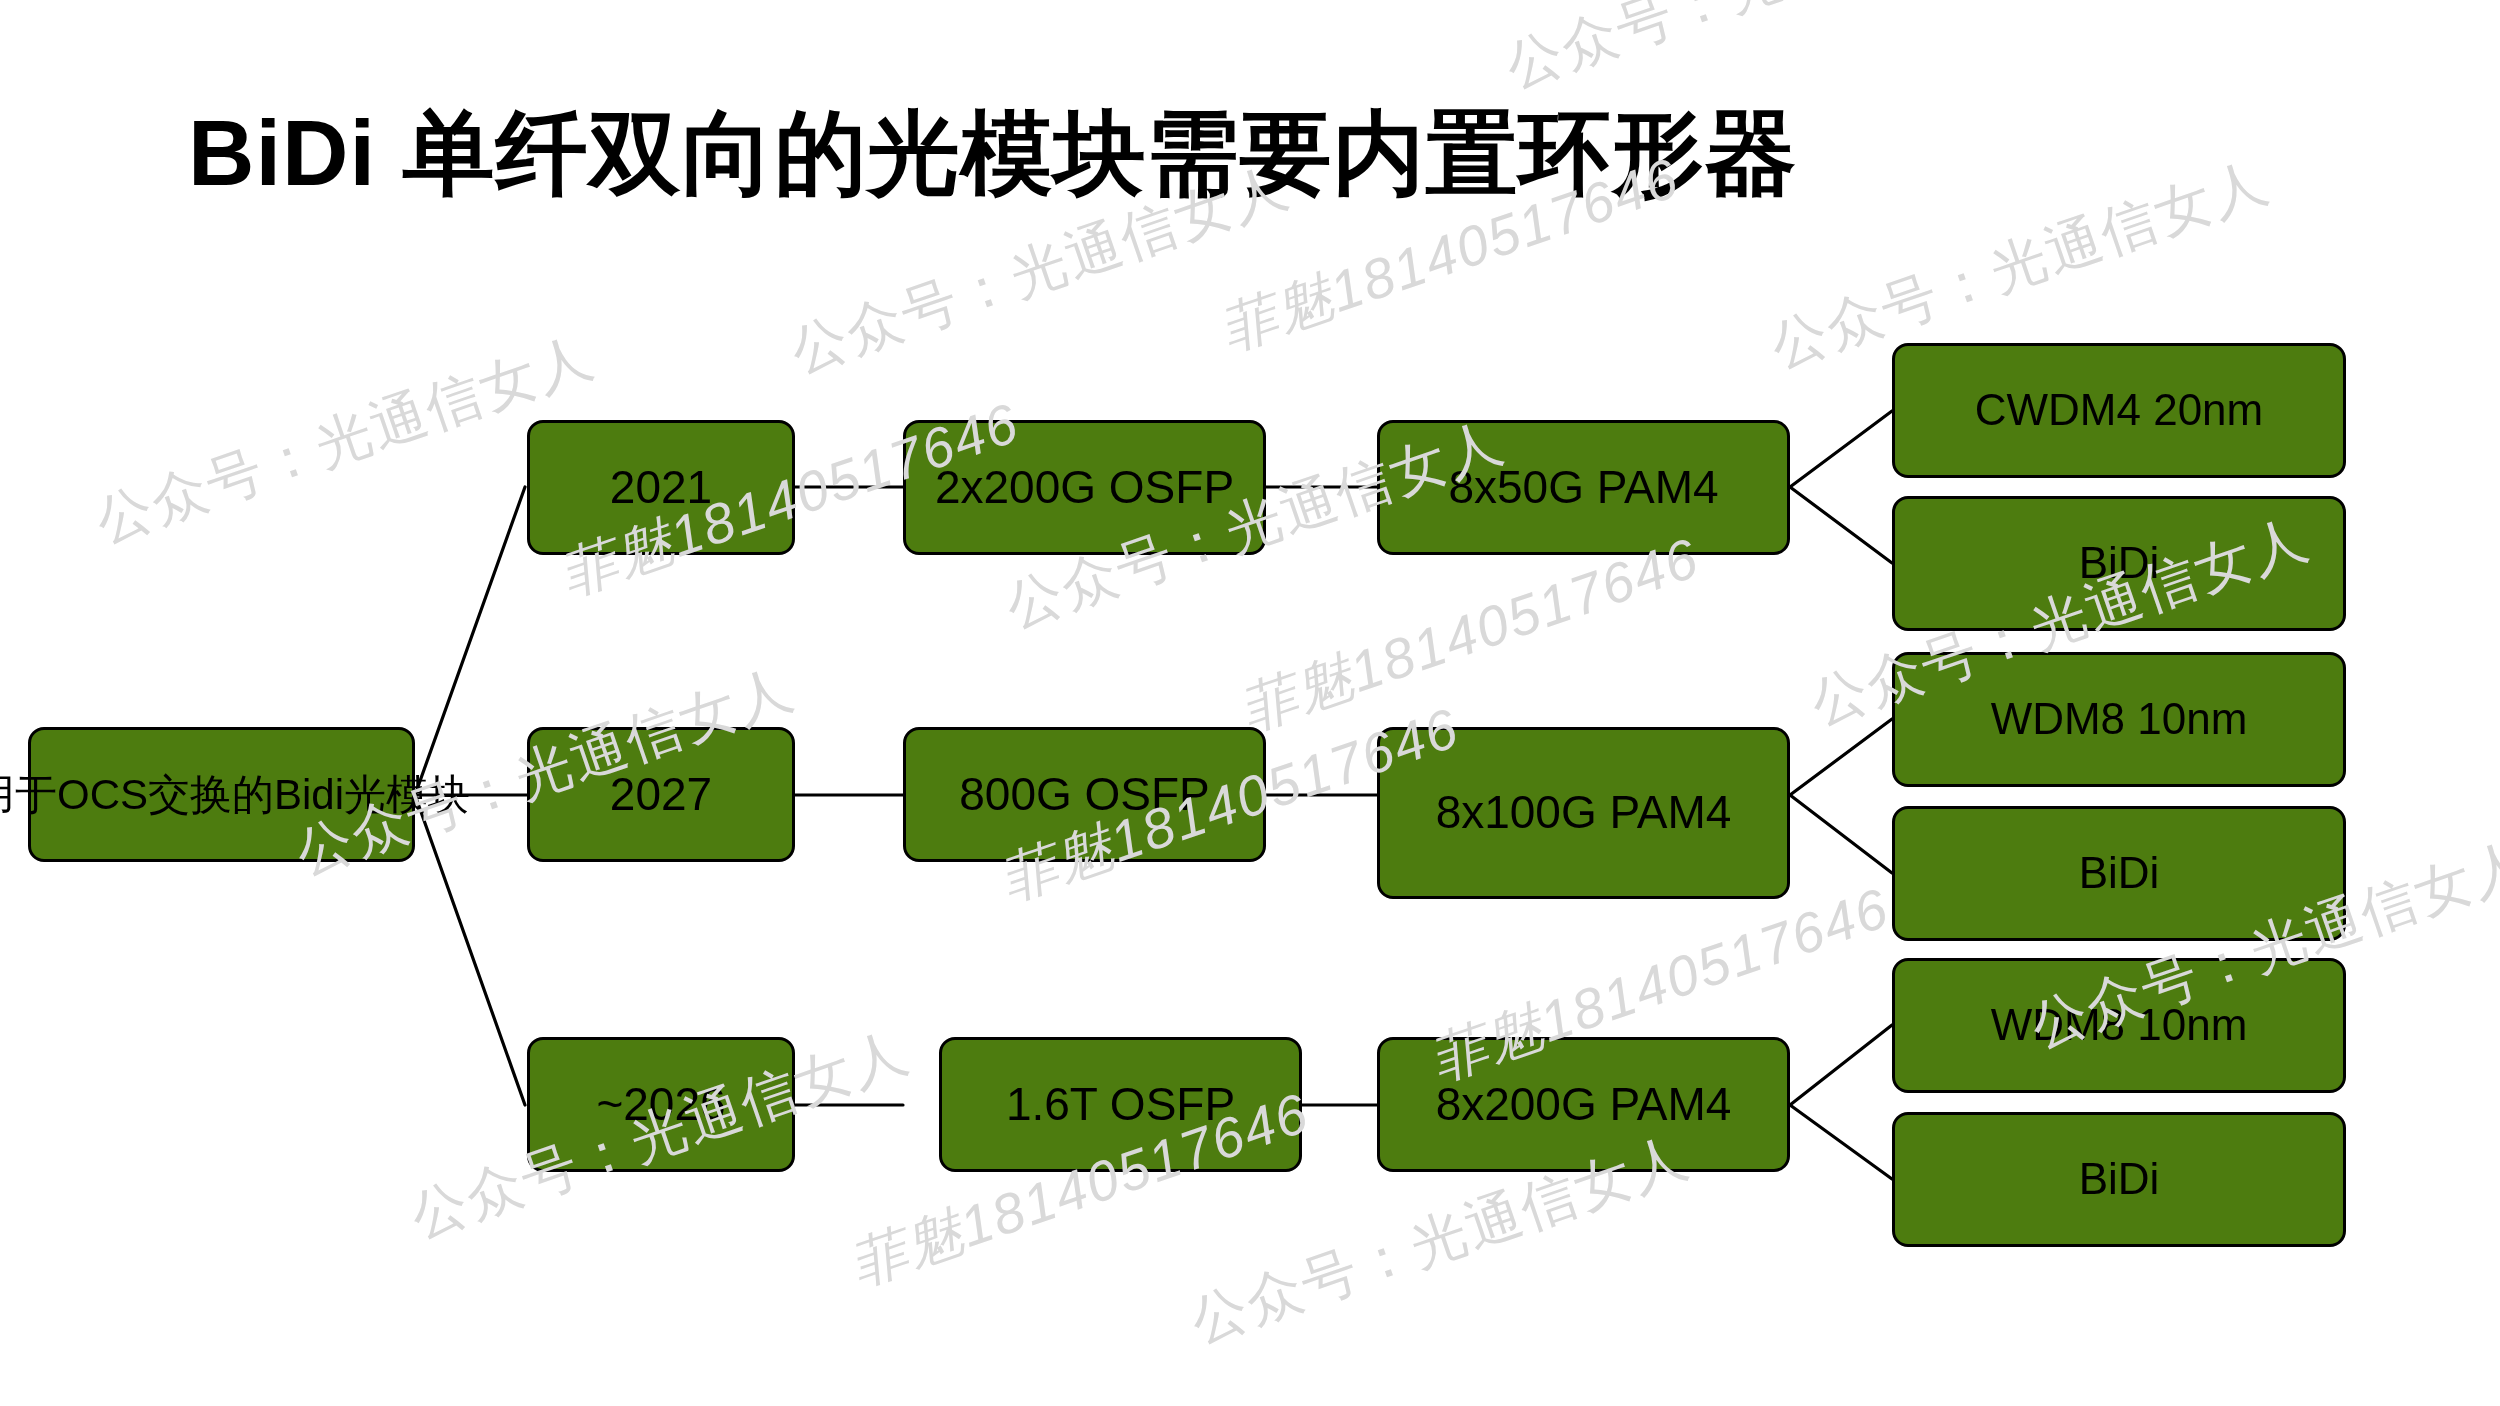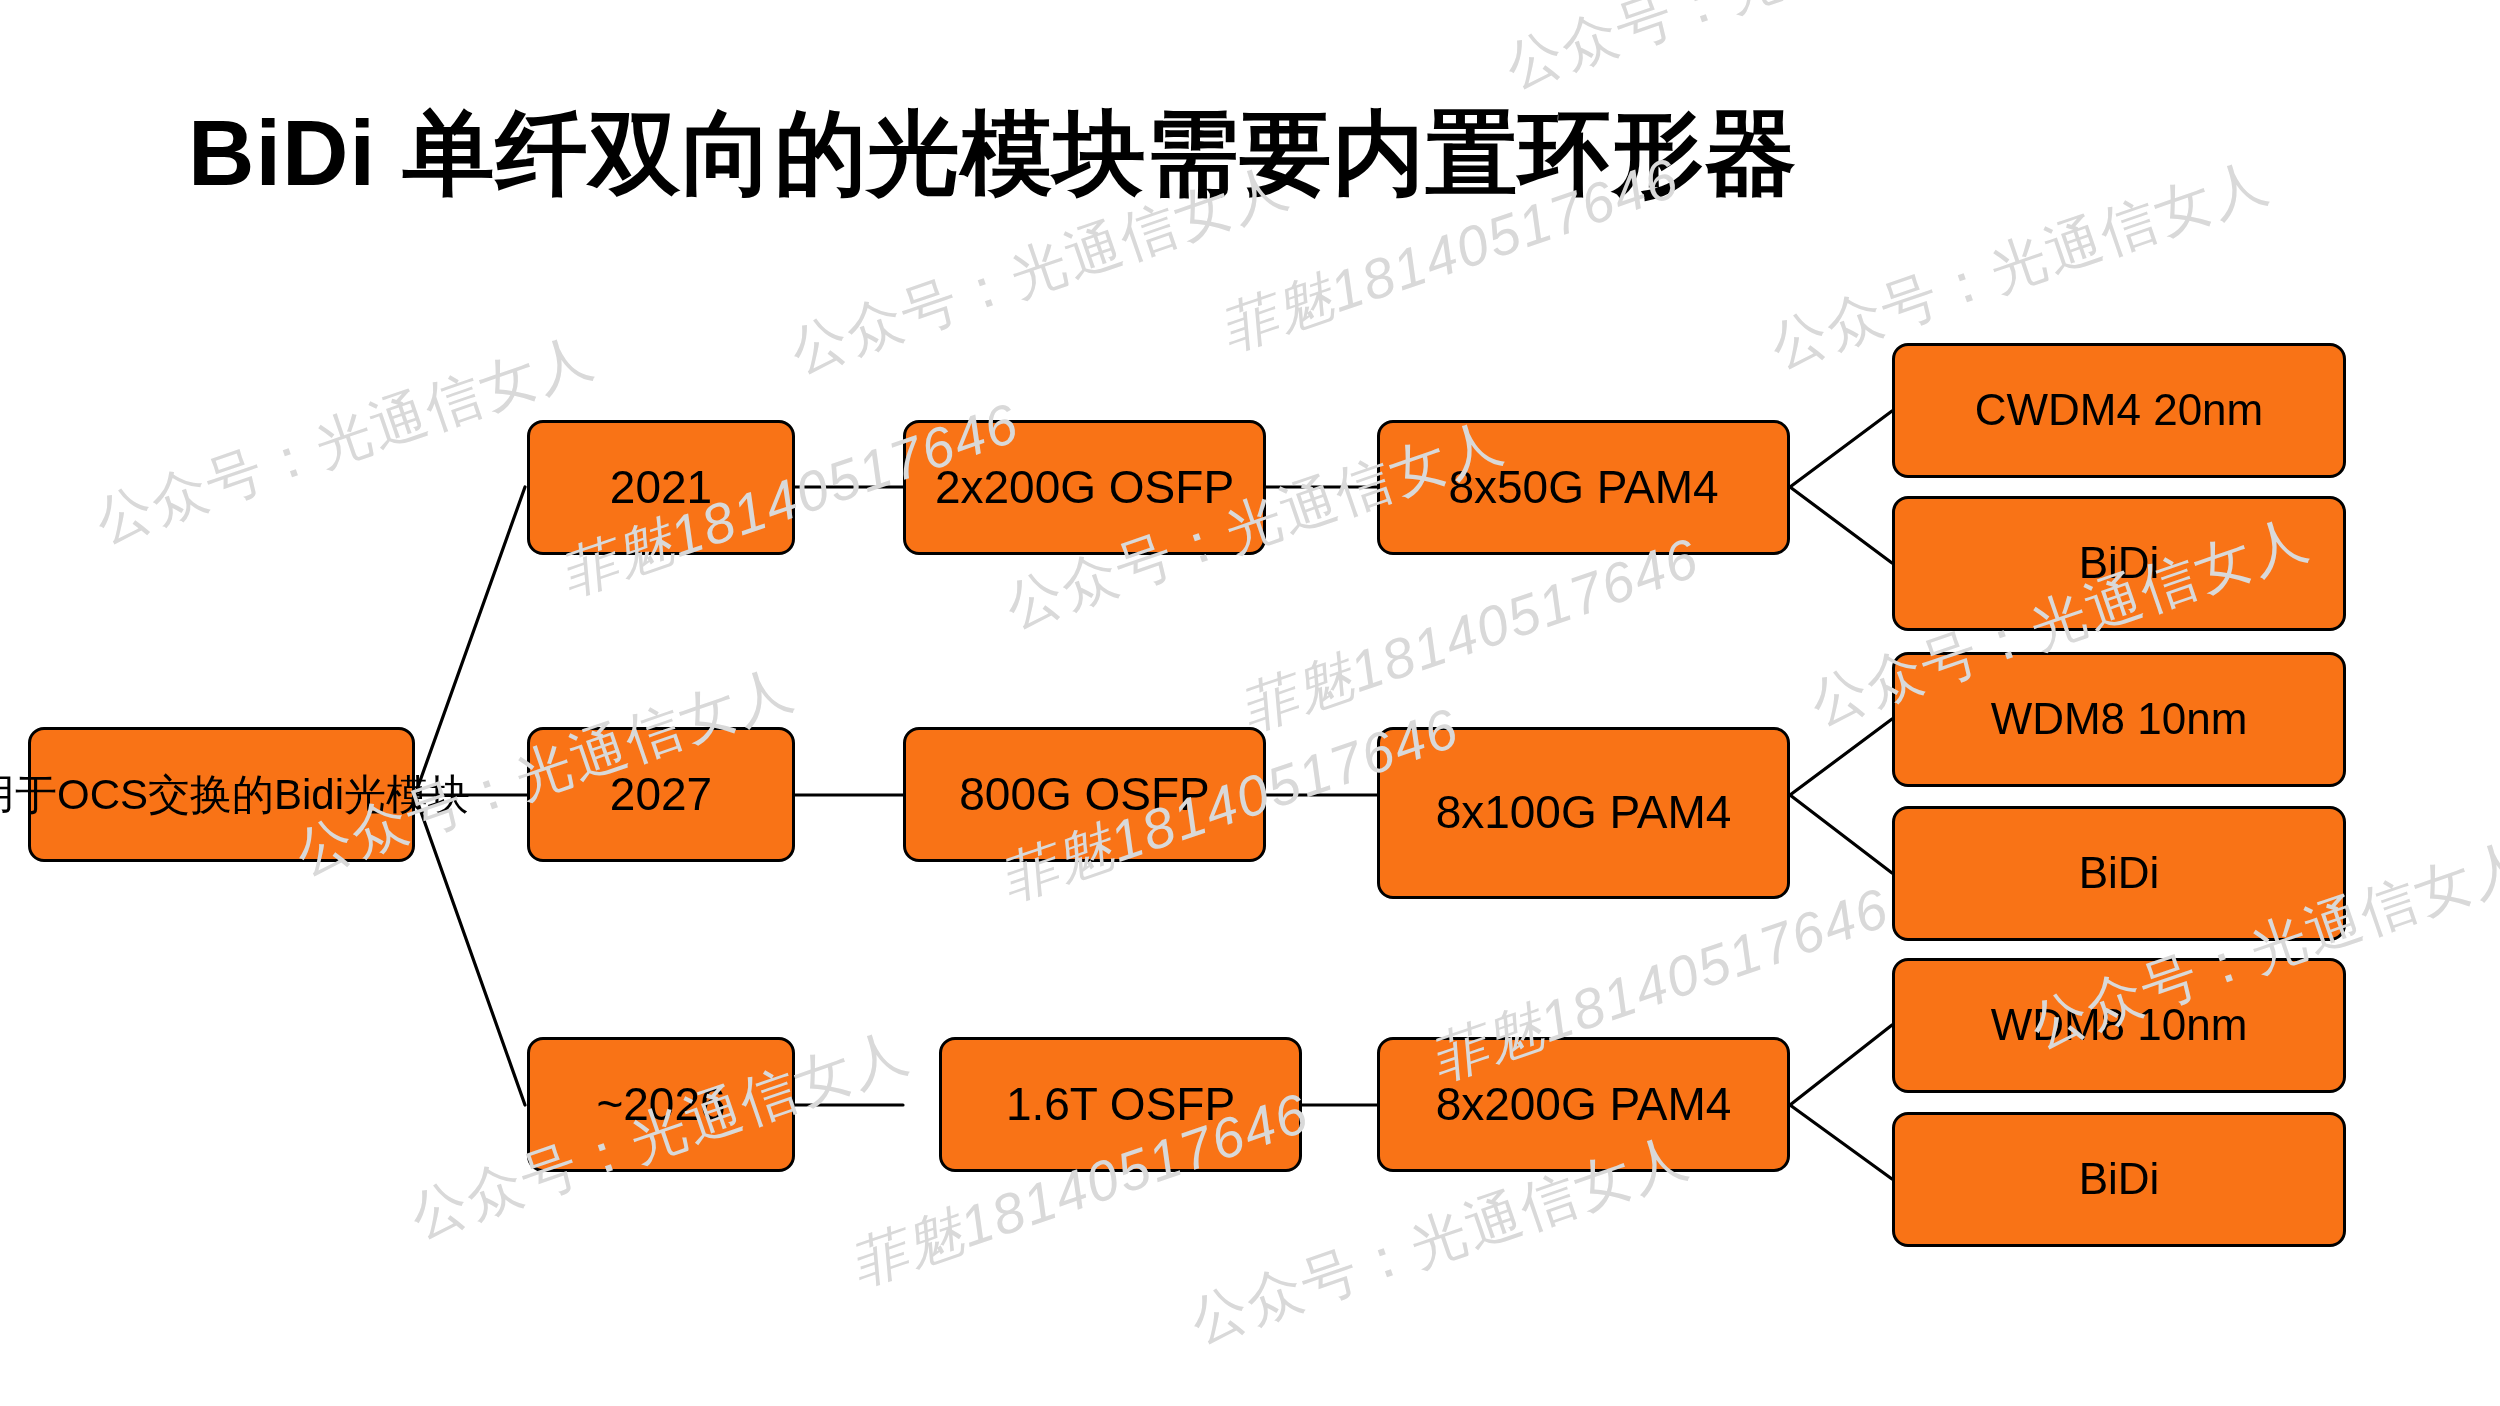--- a/index.html
+++ b/index.html
@@ -31,21 +31,21 @@
     width: 2500px; height: 1406px;
   }
   .connectors line {
     stroke: #000000;
     stroke-width: 3.2;
     stroke-linecap: round;
   }
   .node {
     position: absolute;
     box-sizing: border-box;
-    background: #f97316;
+    background: #4d7c0f;
     border: 3.5px solid #000000;
     border-radius: 16px;
     display: flex;
     align-items: center;
     justify-content: center;
     text-align: center;
     color: #000000;
     font-size: 46px;
     line-height: 1.2;
     white-space: nowrap;

